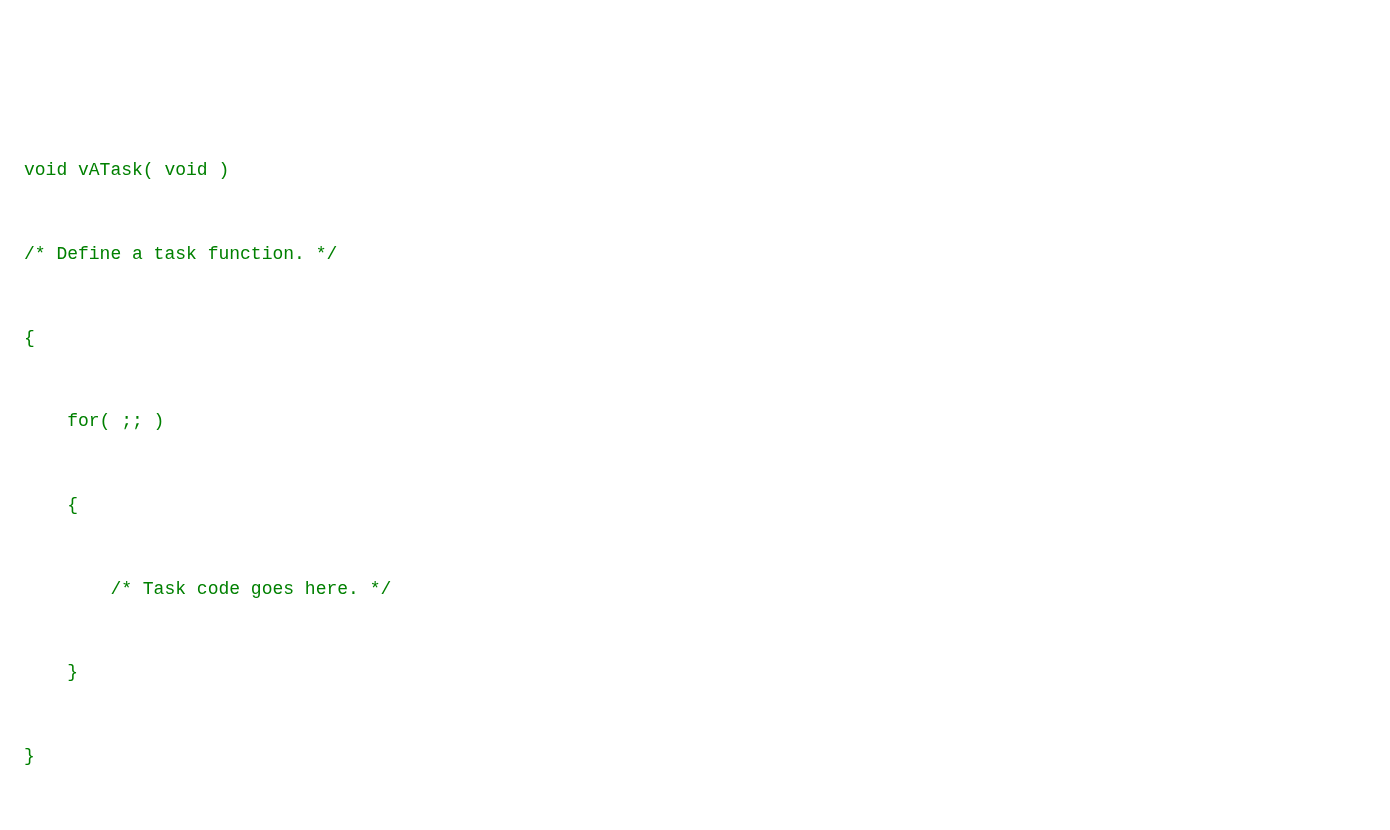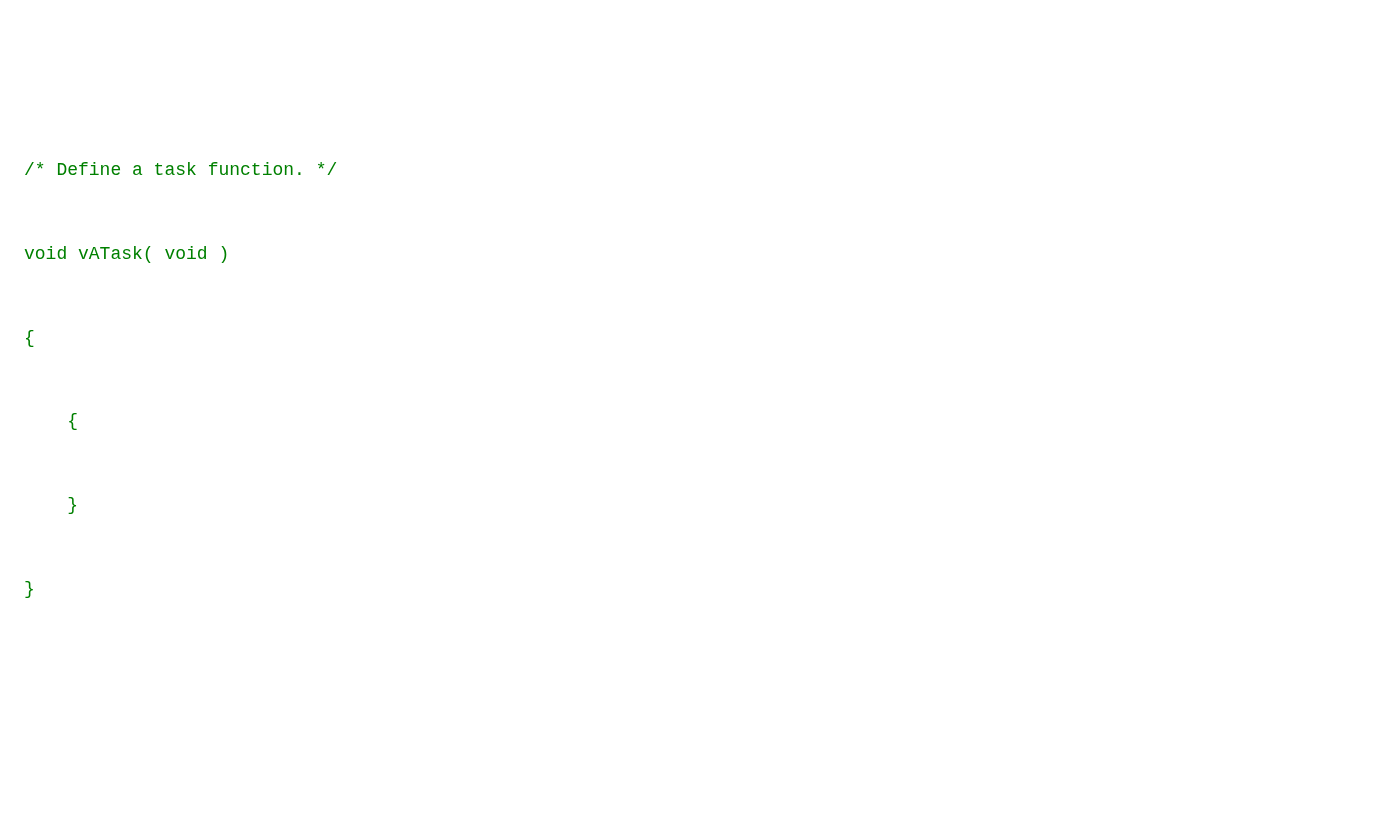--- a/index.html
+++ b/index.html
@@ -27,24 +27,26 @@
     .line {
       display: block;
       white-space: pre;
     }
   </style>
 </head>
 <body>
 
 <div class="code-block">
   <span class="line">&nbsp;</span>
+  <span class="line">void vATask( void )</span>
   <span class="line">/* Define a task function. */</span>
-  <span class="line">void vATask( void )</span>
   <span class="line">{</span>
+  <span class="line">    for( ;; )</span>
   <span class="line">    {</span>
+  <span class="line">        /* Task code goes here. */</span>
   <span class="line">    }</span>
   <span class="line">}</span>
   
   
   
   
   
   
   
   

